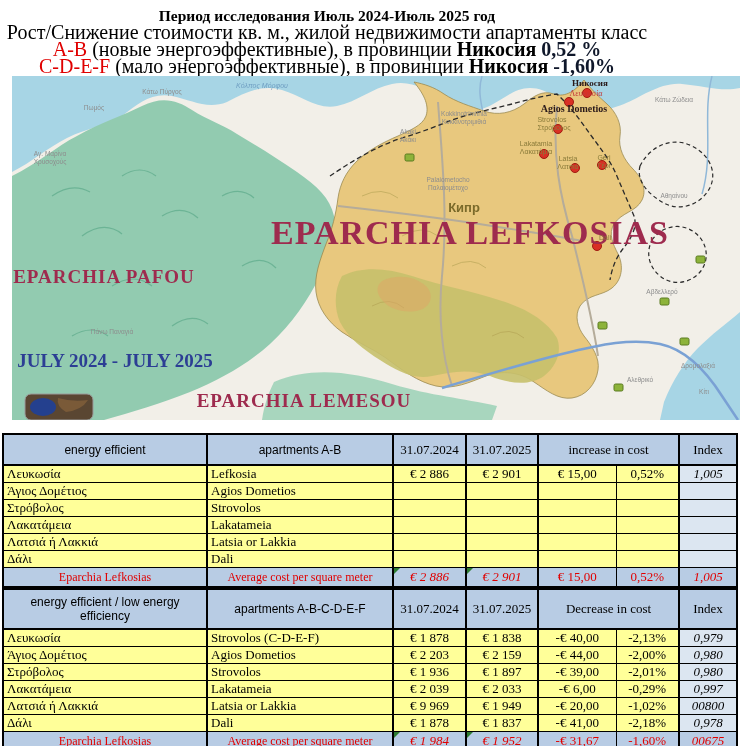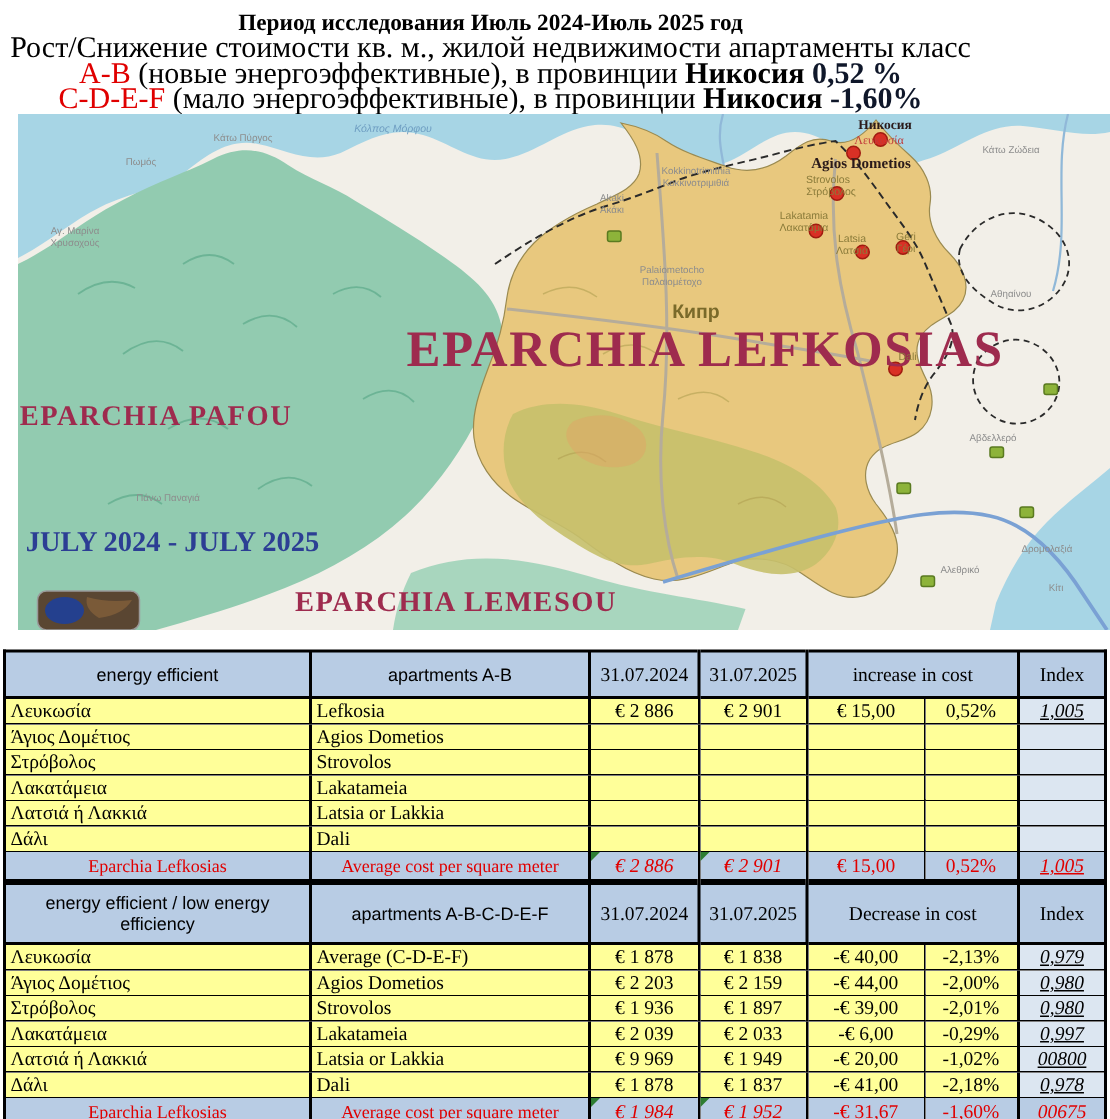--- a/index.html
+++ b/index.html
@@ -31,21 +31,21 @@
   .tbl col.c3{width:72px}.tbl col.c4{width:78px}.tbl col.c5{width:63px}.tbl col.c6{width:58px}
   .tbl th{background:#b8cce4;border:1px solid #000;border-bottom:2px solid #000;
           font-weight:normal;height:19px;padding:5px 2px;text-align:center;}
   .tbl th.hsans{font-family:"Liberation Sans",sans-serif;font-size:12px;}
   .tbl td{border:1px solid #000;height:16px;padding:0 3px;background:#ffff99;position:relative;}
   .tbl th:nth-child(2),.tbl th:nth-child(3),.tbl th:nth-child(4),.tbl th:nth-child(5),.tbl th:nth-child(6),
   .tbl td:nth-child(2),.tbl td:nth-child(3),.tbl td:nth-child(4),.tbl td:nth-child(5),.tbl td:nth-child(7)
       {border-left-width:2px;}
   .tbl td:nth-child(1),.tbl td:nth-child(2){text-align:left;}
   .tbl td:nth-child(3),.tbl td:nth-child(4),.tbl td:nth-child(5),.tbl td:nth-child(6){text-align:center;}
-  .tbl td:nth-child(7){text-align:center;font-style:italic;background:#dce6f1;text-decoration:underline;}
+  .tbl td:nth-child(7){text-align:center;font-style:italic;background:#dce6f1;}
   .tbl tr.row-footer td{background:#b8cce4;color:#e00000;text-align:center;height:18px;}
   .tbl tr.row-footer td:nth-child(1),.tbl tr.row-footer td:nth-child(2){font-size:12px;}
   .tbl tr.row-footer td:nth-child(3),.tbl tr.row-footer td:nth-child(4),
   .tbl tr.row-footer td:nth-child(7){font-style:italic;}
   td.tri::before{content:"";position:absolute;left:0;top:0;width:0;height:0;
      border-top:6px solid #2e7d32;border-right:6px solid transparent;}
 </style>
 </head>
 <body>
 
@@ -248,21 +248,21 @@
       <th class="hsans">apartments A-B-C-D-E-F</th>
       <th>31.07.2024</th>
       <th>31.07.2025</th>
       <th colspan="2">Decrease in cost</th>
       <th>Index</th>
     </tr>
   </thead>
   <tbody>
       <tr class="row-data">
         <td>Λευκωσία</td>
-        <td>Average  (C-D-E-F)</td>
+        <td>Strovolos  (C-D-E-F)</td>
         <td>€ 1 878</td>
         <td>€ 1 838</td>
         <td>-€ 40,00</td>
         <td>-2,13%</td>
         <td>0,979</td>
       </tr>
       <tr class="row-data">
         <td>Άγιος Δομέτιος</td>
         <td>Agios Dometios</td>
         <td>€ 2 203</td>

